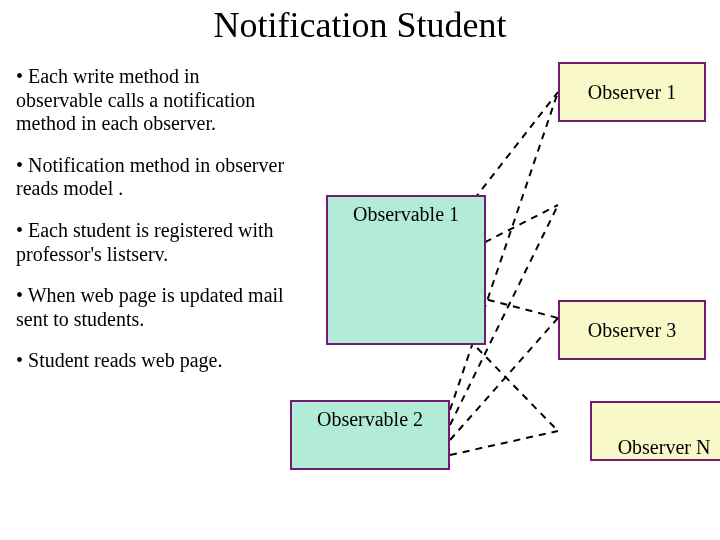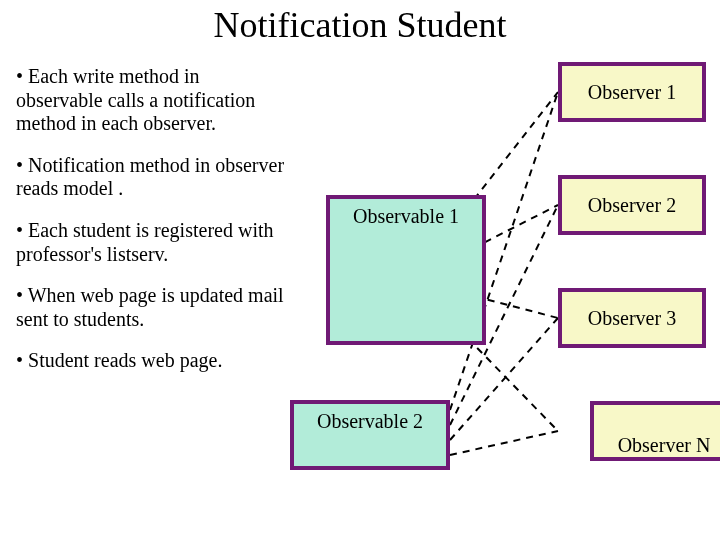--- a/index.html
+++ b/index.html
@@ -31,21 +31,21 @@
     top: 65px;
     width: 275px;
     font-size: 20px;
     line-height: 1.18;
   }
   .bullets p {
     margin: 0 0 18px 0;
   }
   .box {
     position: absolute;
-    border: 4px solid #701a75;
+    border: 2px solid #701a75;
     font-size: 20px;
     display: flex;
     align-items: flex-start;
     justify-content: center;
     padding-top: 6px;
     box-sizing: border-box;
   }
   .observable {
     background: #b2ecd9;
   }
@@ -92,23 +92,20 @@
   <div class="box observable" style="left:290px; top:195px; width:160px; height:150px;margin-left:36px;">
     <span>Observable 1</span>
   </div>
   <div class="box observable" style="left:290px; top:400px; width:160px; height:70px;">
     <span>Observable 2</span>
   </div>
 
   <div class="box observer" style="left:558px; top:62px; width:148px; height:60px; align-items:center; padding-top:0;">
     <span>Observer 1</span>
   </div>
-  <div class="box observer" style="left:558px; top:175px; width:148px; height:60px; align-items:center; padding-top:0;">
-    <span>Observer 2</span>
-  </div>
-  <div class="box observer" style="left:558px; top:288px; width:148px; height:60px; align-items:center; padding-top:0;">
+  <div class="box observer" style="left:558px; top:300px; width:148px; height:60px; align-items:center; padding-top:0;">
     <span>Observer 3</span>
   </div>
   <div class="box observer" style="left:590px; top:401px; width:148px; height:60px; align-items:flex-end; padding-top:0;">
     <span>Observer N</span>
   </div>
 
 </div>
 
 </body></html>

